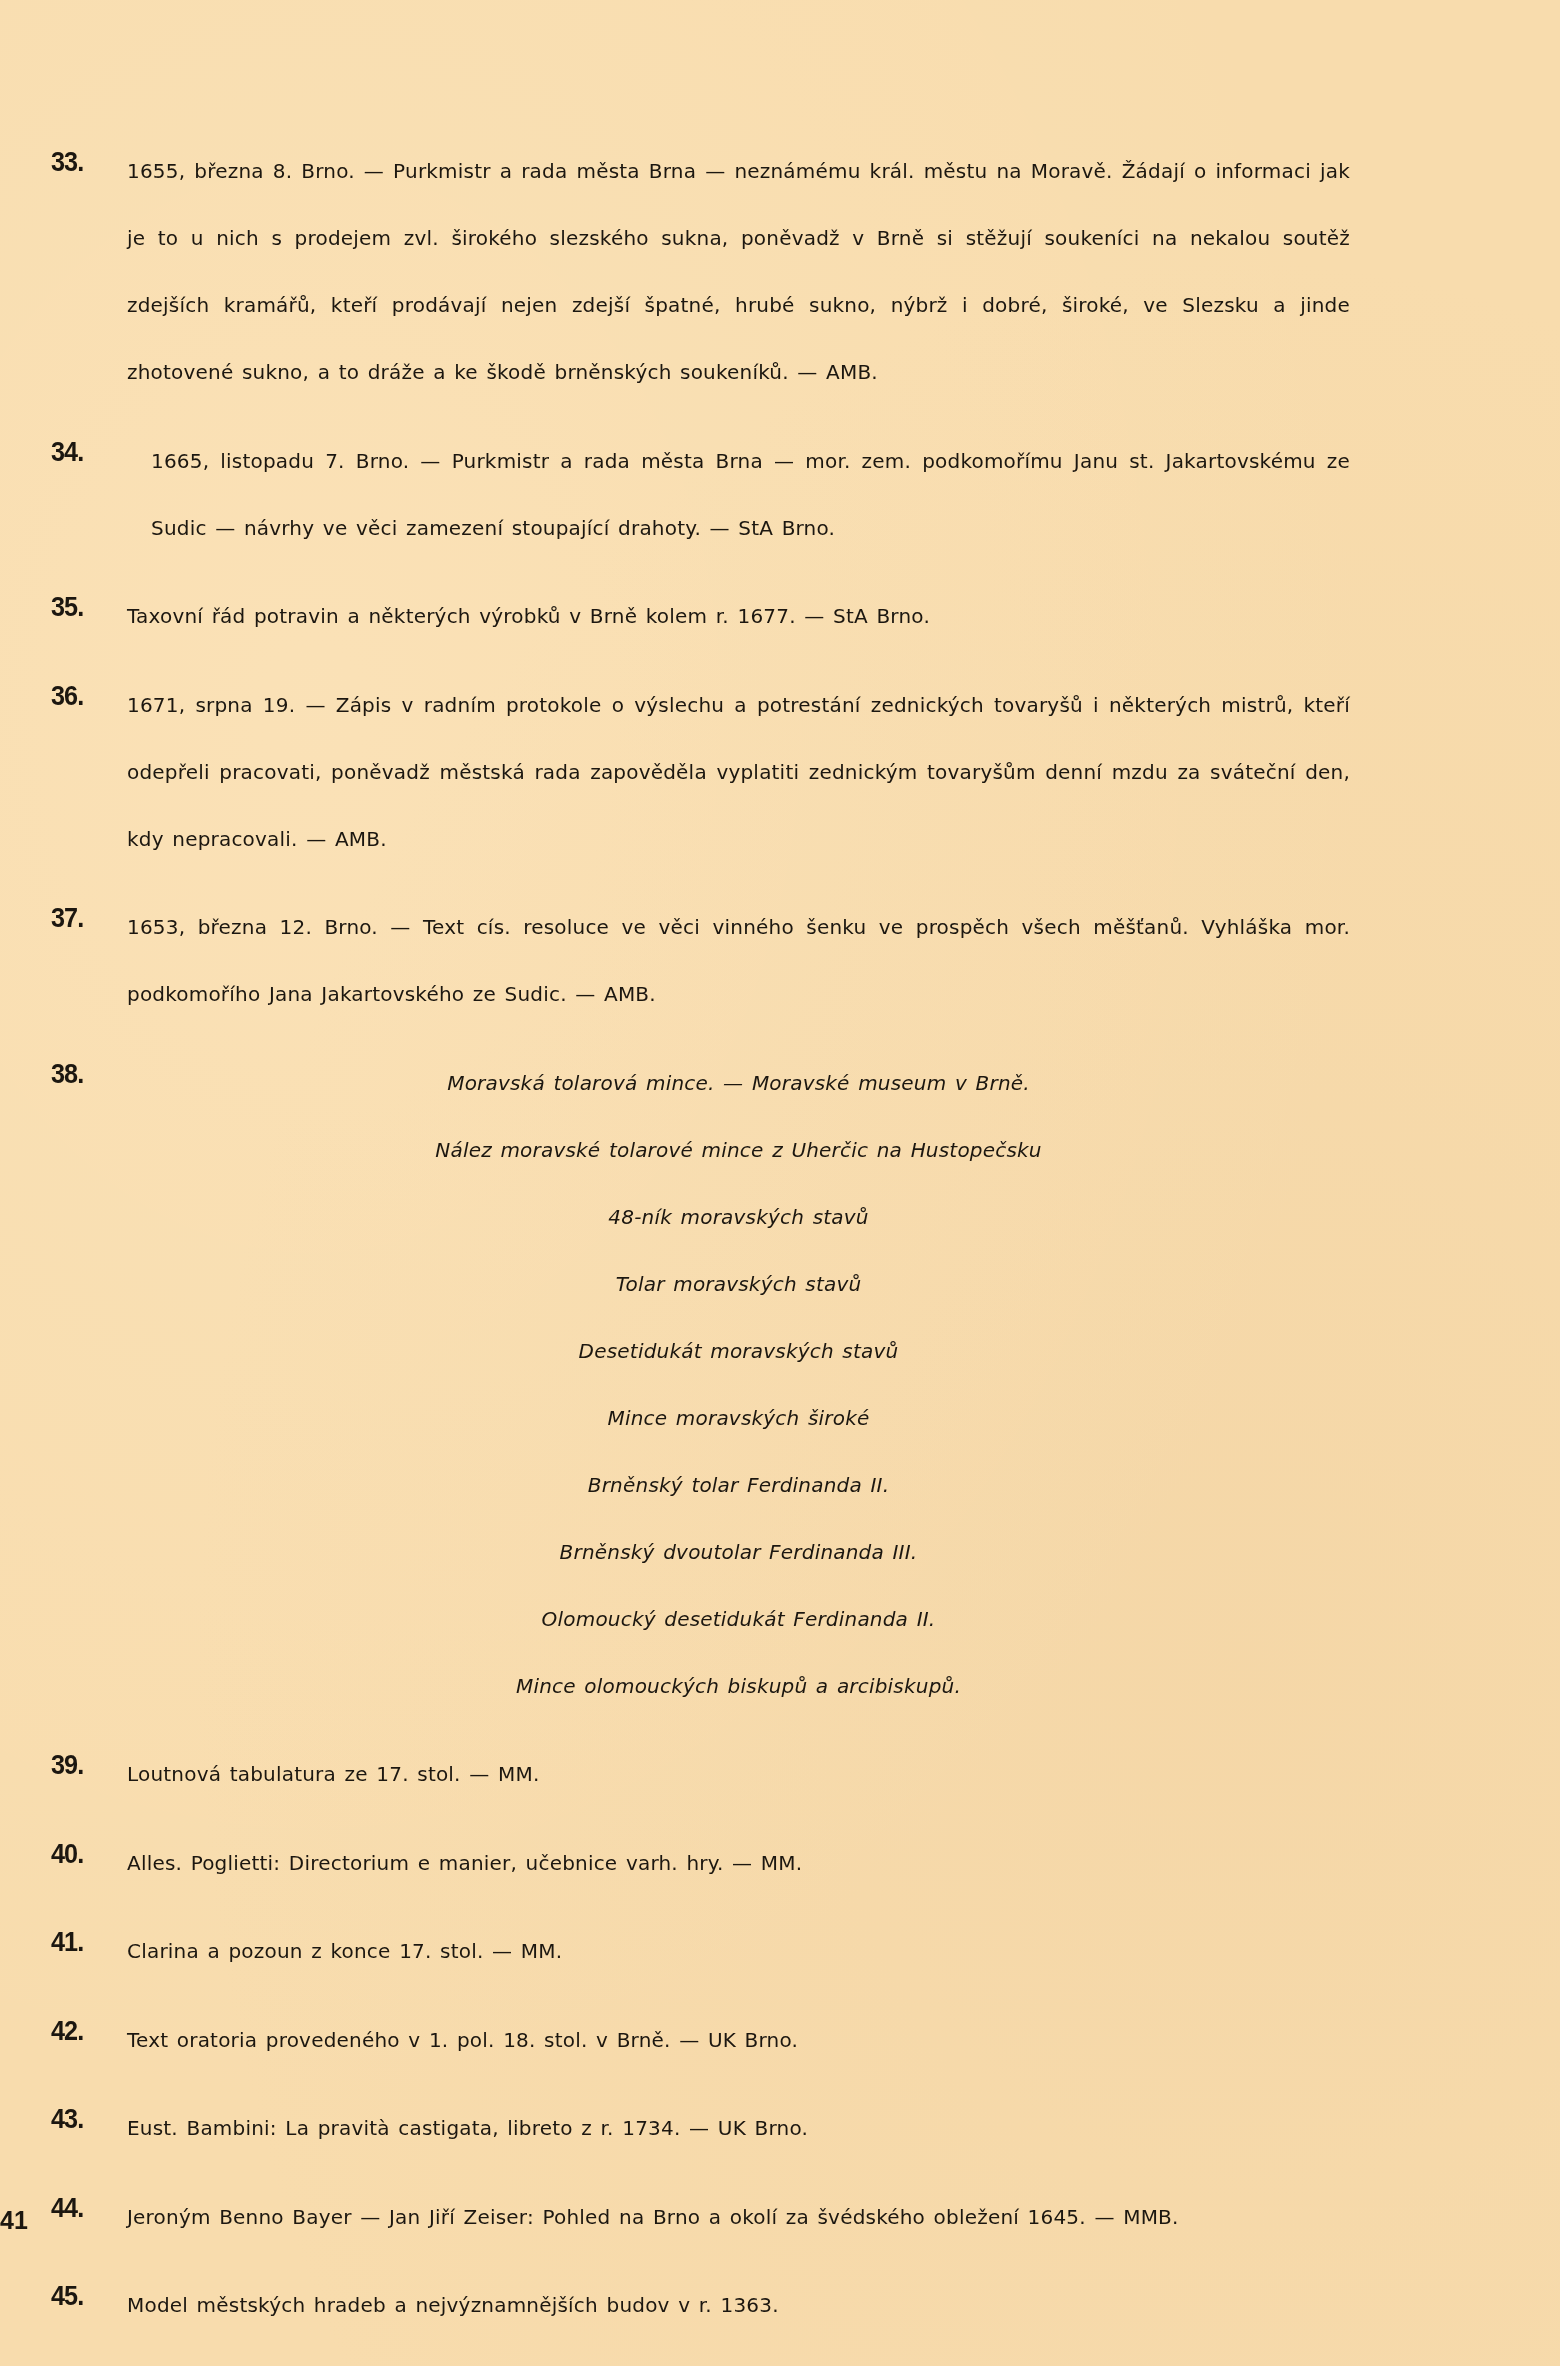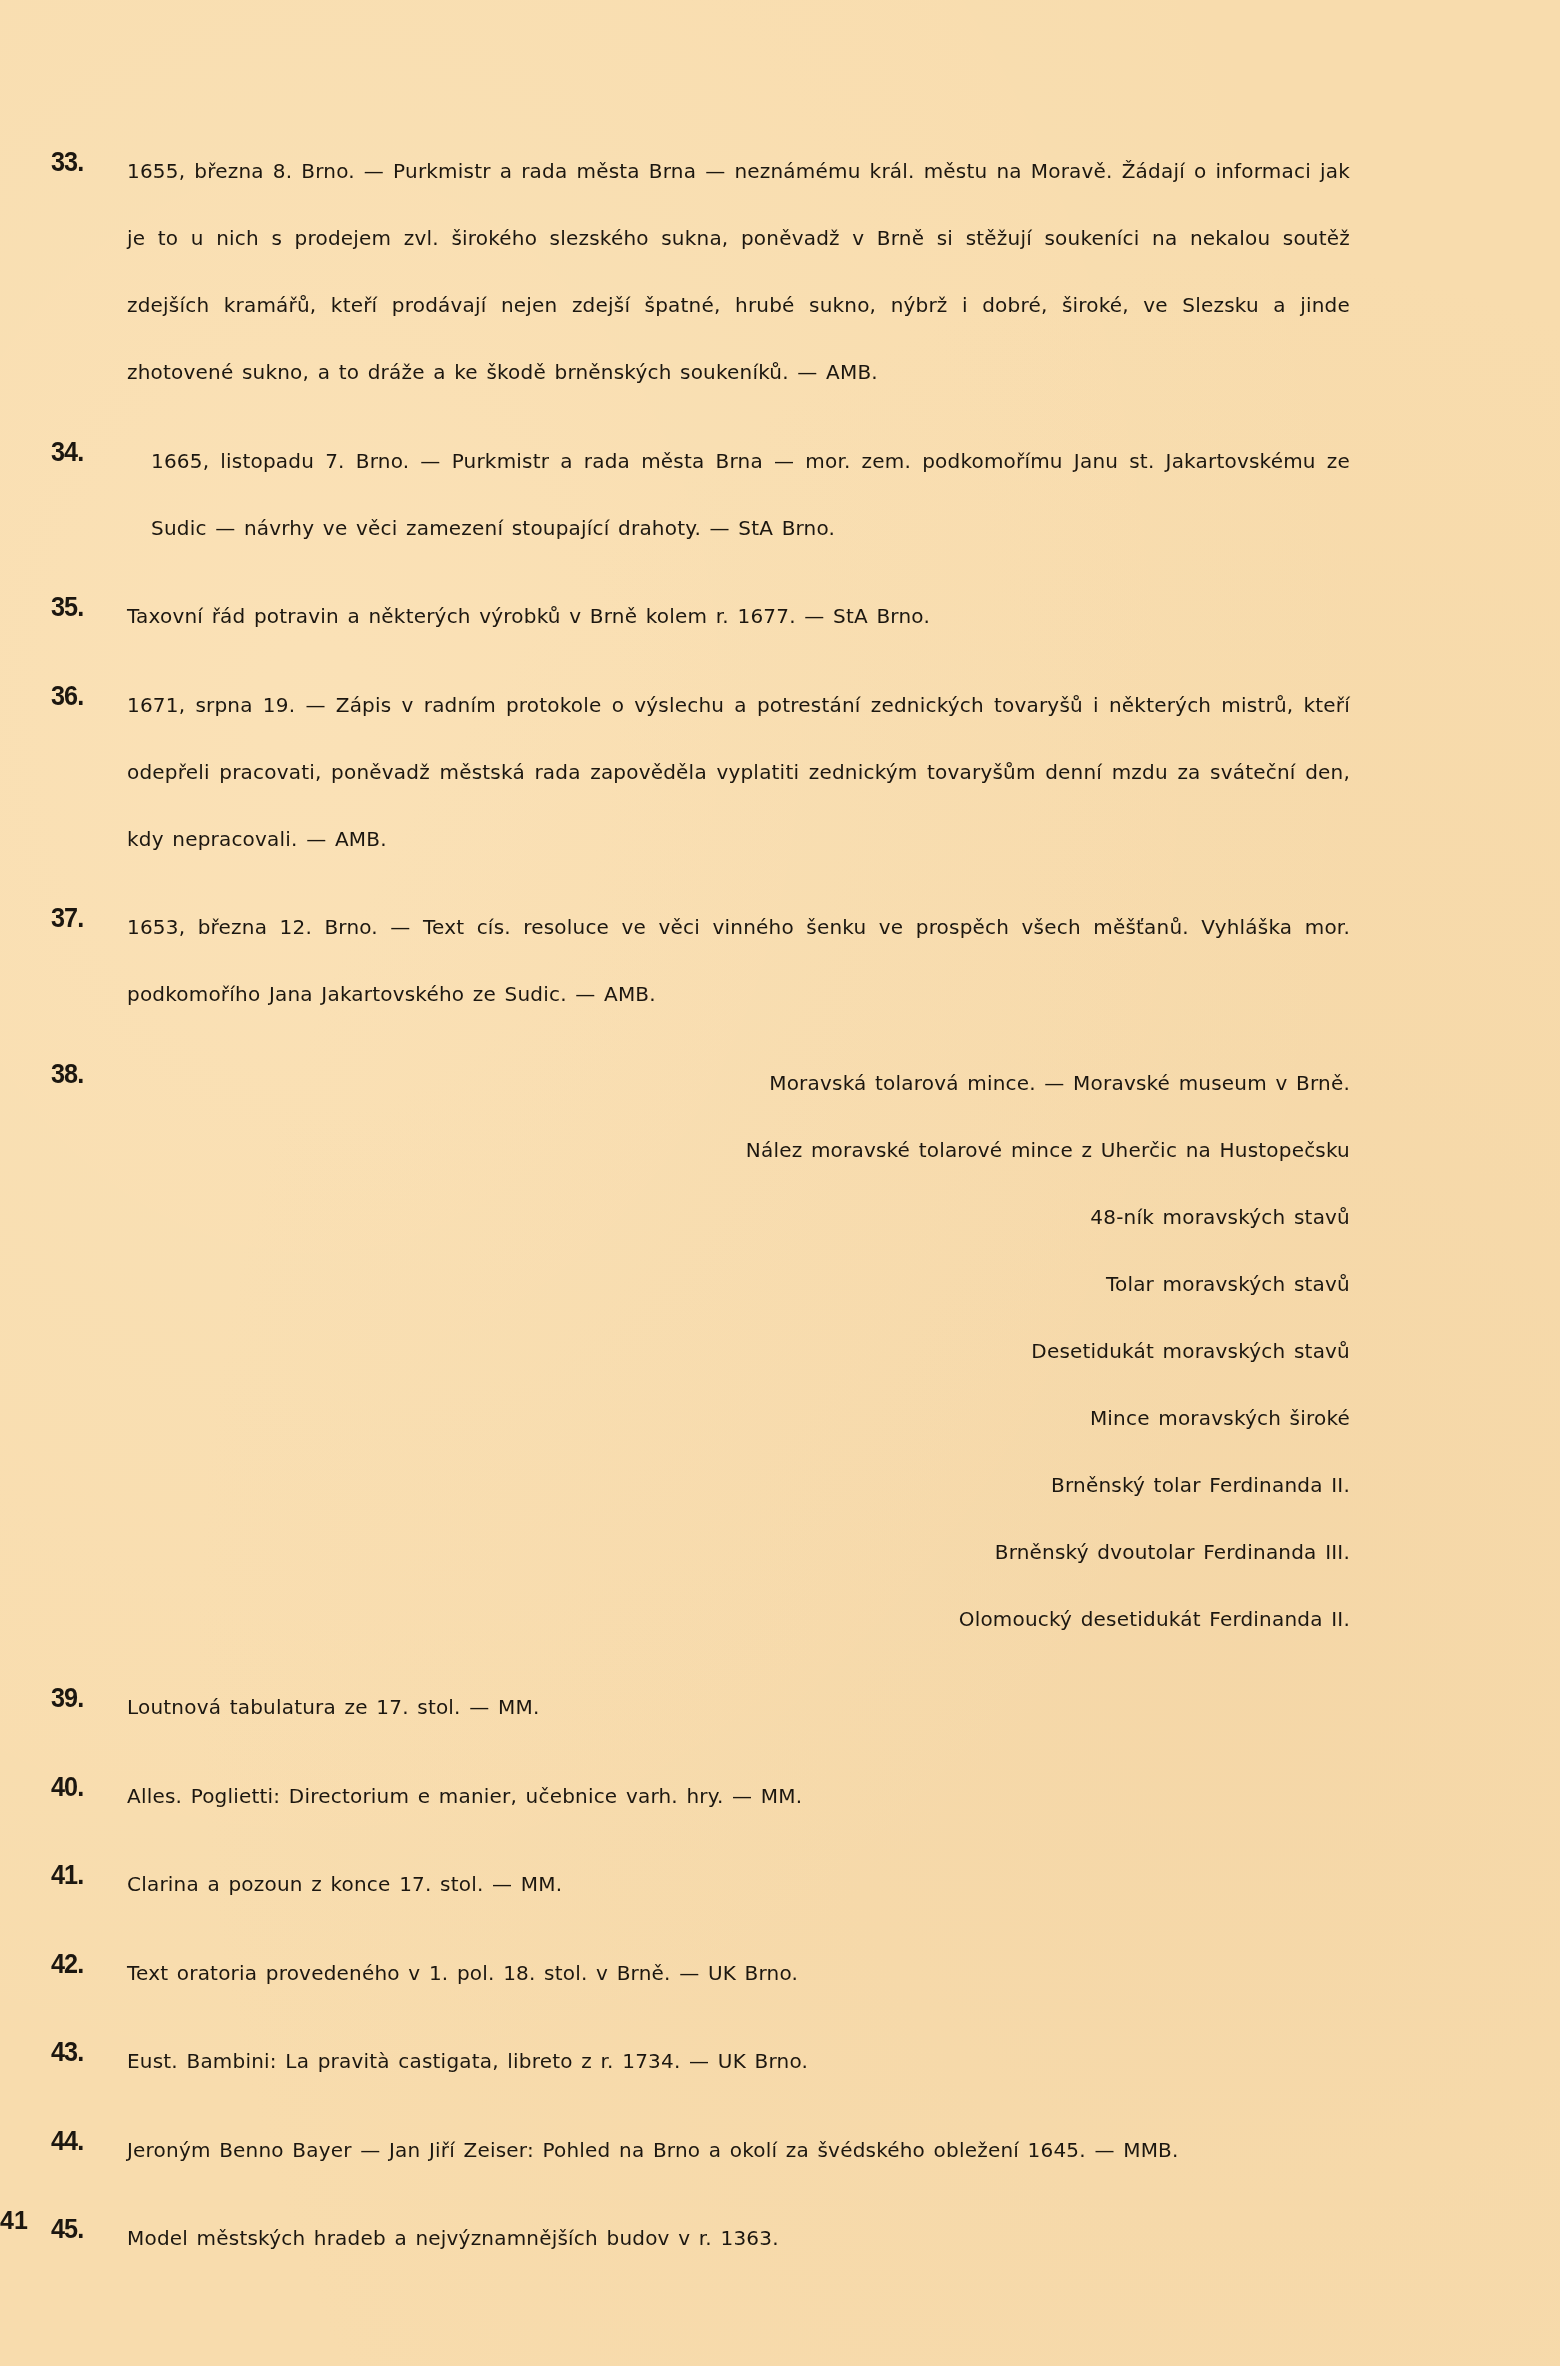--- a/index.html
+++ b/index.html
@@ -39,21 +39,22 @@
     .body {
       flex: 1;
       font-size: 20px;
       line-height: 67px;
       text-align: justify;
       letter-spacing: 0.2px;
       word-spacing: 2px;
     }
     .sub {
       display: block;
-      text-align: right;
+      text-align: center;
+      font-style: italic;
     }
     .folio {
       position: absolute;
       top: 2206px;
       left: 0;
       width: 1365px;
       font-weight: bold;
       font-size: 25px;
       font-family: "Liberation Sans", sans-serif;
     }
@@ -94,20 +95,21 @@
     <div class="body">
       <span class="sub">Moravská tolarová mince. — Moravské museum v Brně.</span>
       <span class="sub">Nález moravské tolarové mince z Uherčic na Hustopečsku</span>
       <span class="sub">48-ník moravských stavů</span>
       <span class="sub">Tolar moravských stavů</span>
       <span class="sub">Desetidukát moravských stavů</span>
       <span class="sub">Mince moravských široké</span>
       <span class="sub">Brněnský tolar Ferdinanda II.</span>
       <span class="sub">Brněnský dvoutolar Ferdinanda III.</span>
       <span class="sub">Olomoucký desetidukát Ferdinanda II.</span>
+      <span class="sub">Mince olomouckých biskupů a arcibiskupů.</span>
     </div>
   </div>
 
   <div class="entry">
     <div class="num">39.</div>
     <div class="body">Loutnová tabulatura ze 17. stol. — MM.</div>
   </div>
 
   <div class="entry">
     <div class="num">40.</div>

